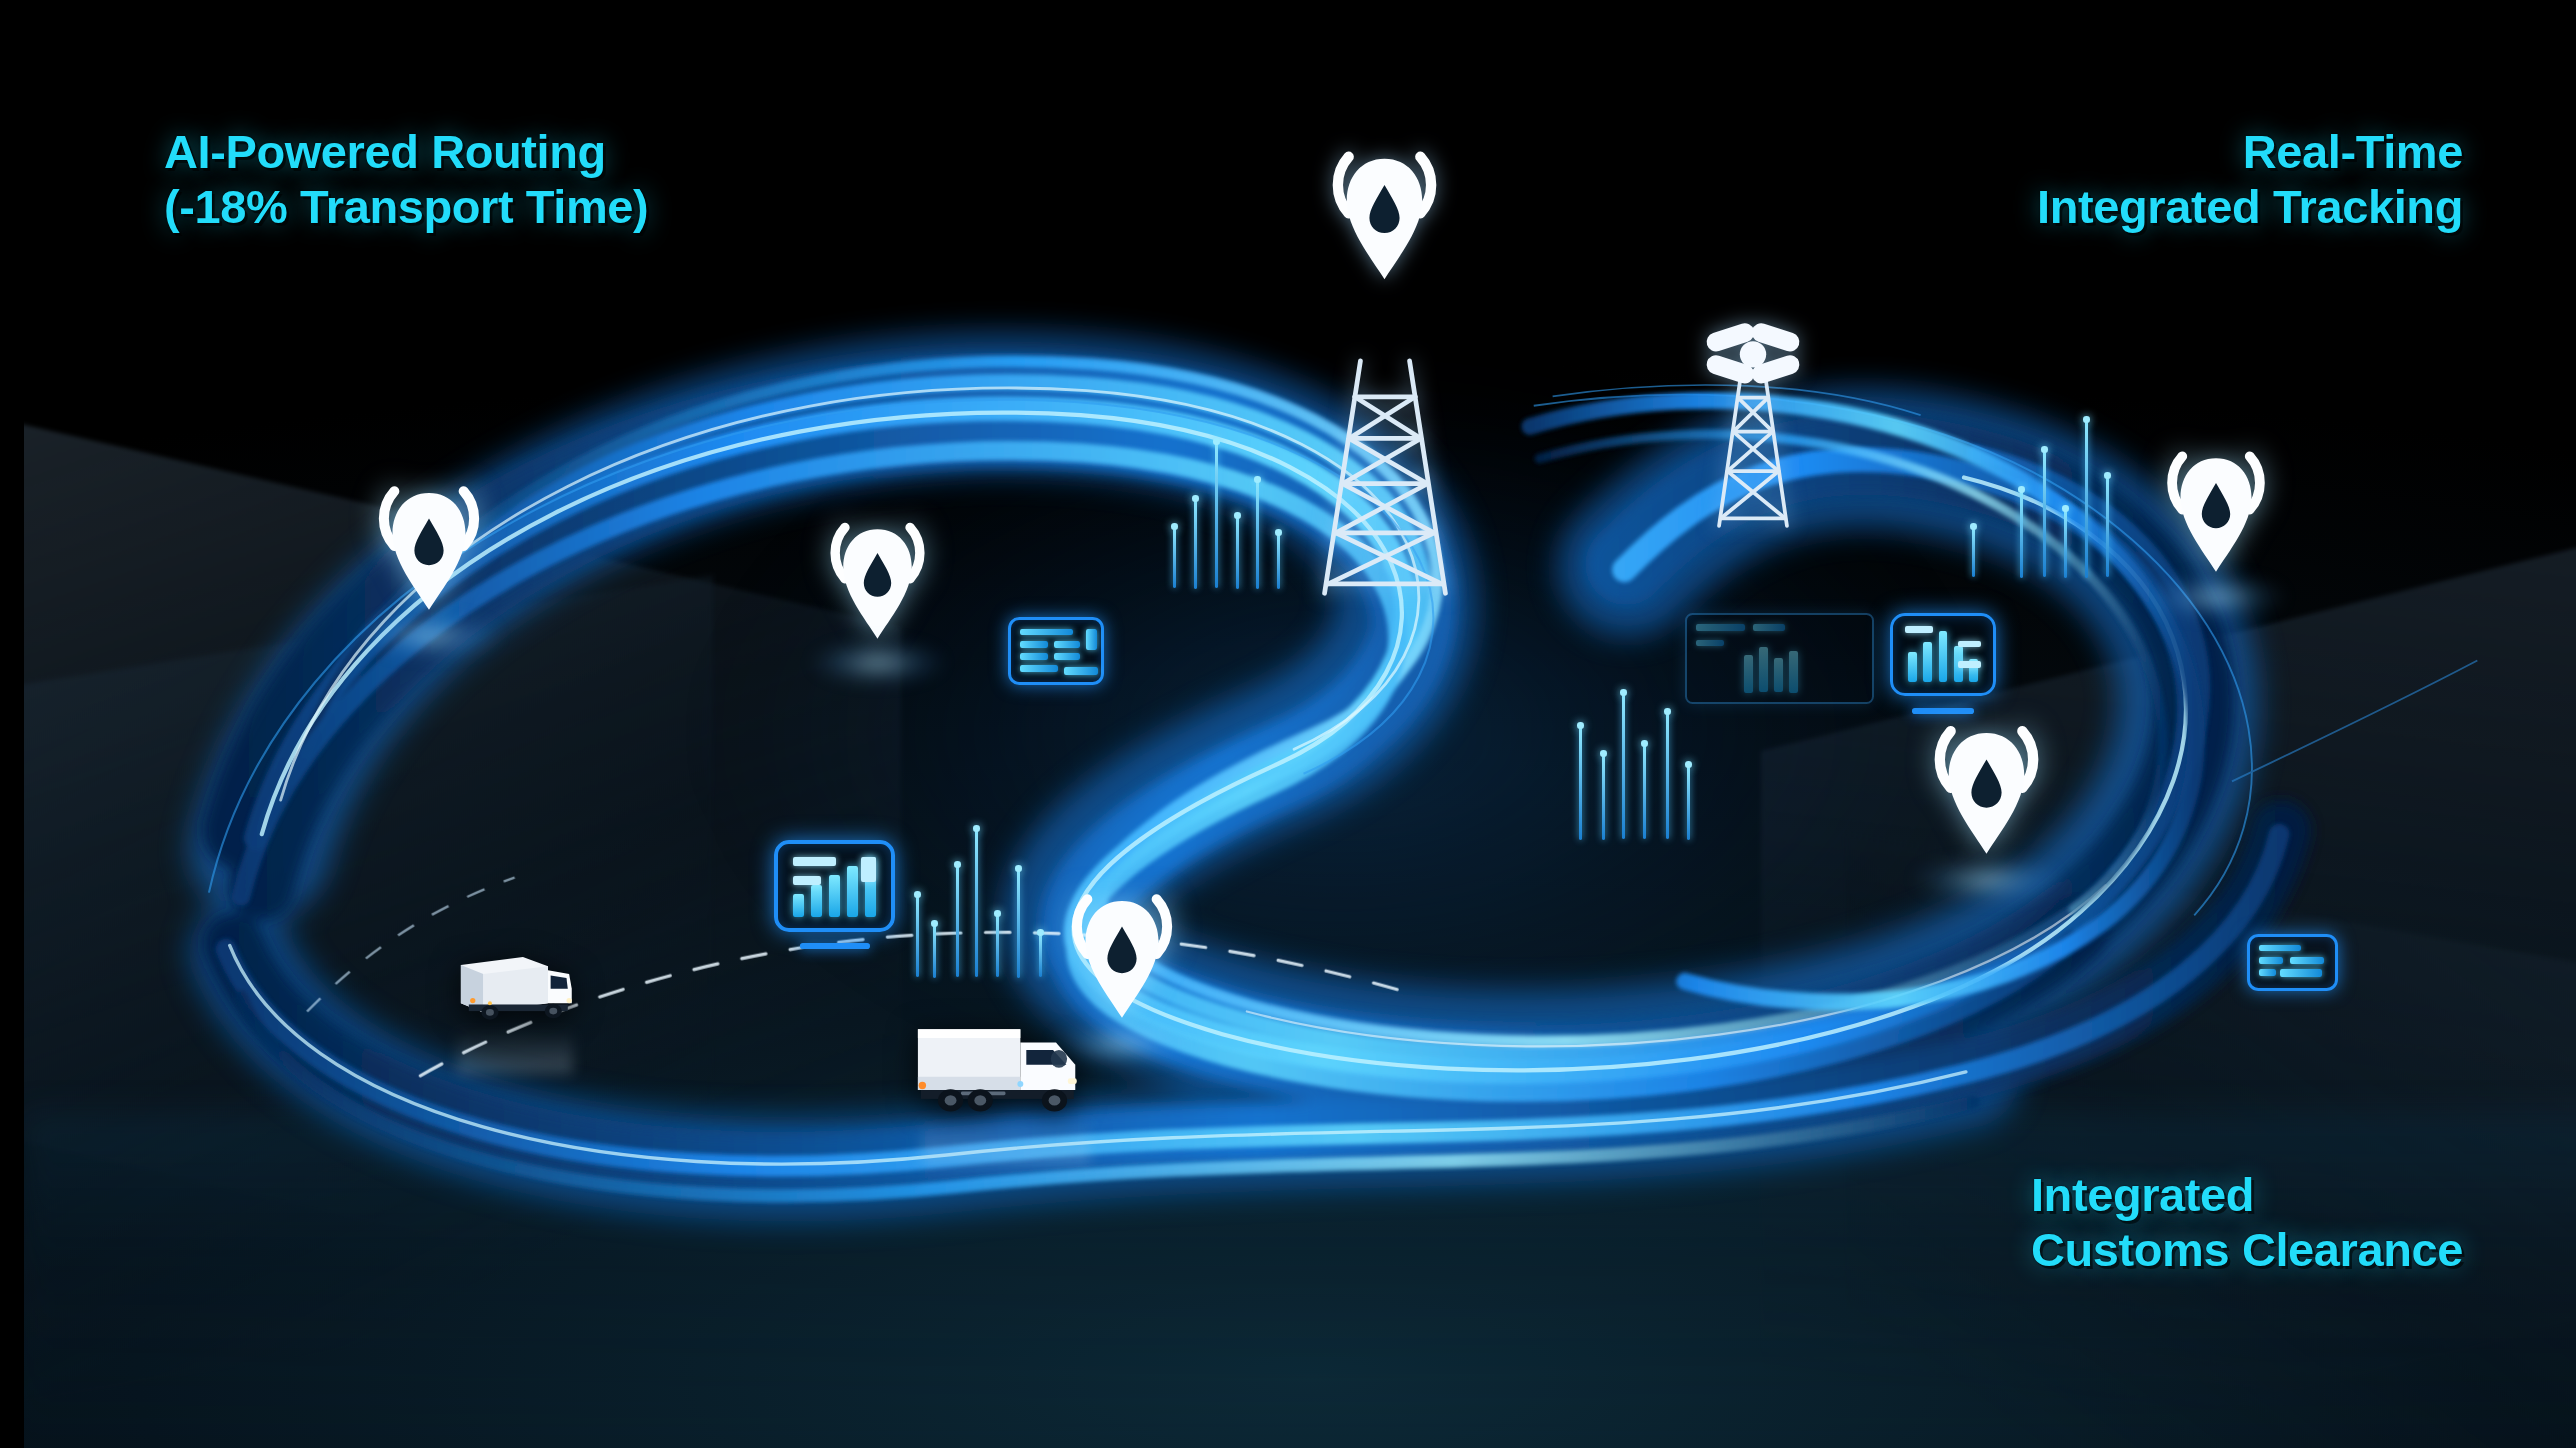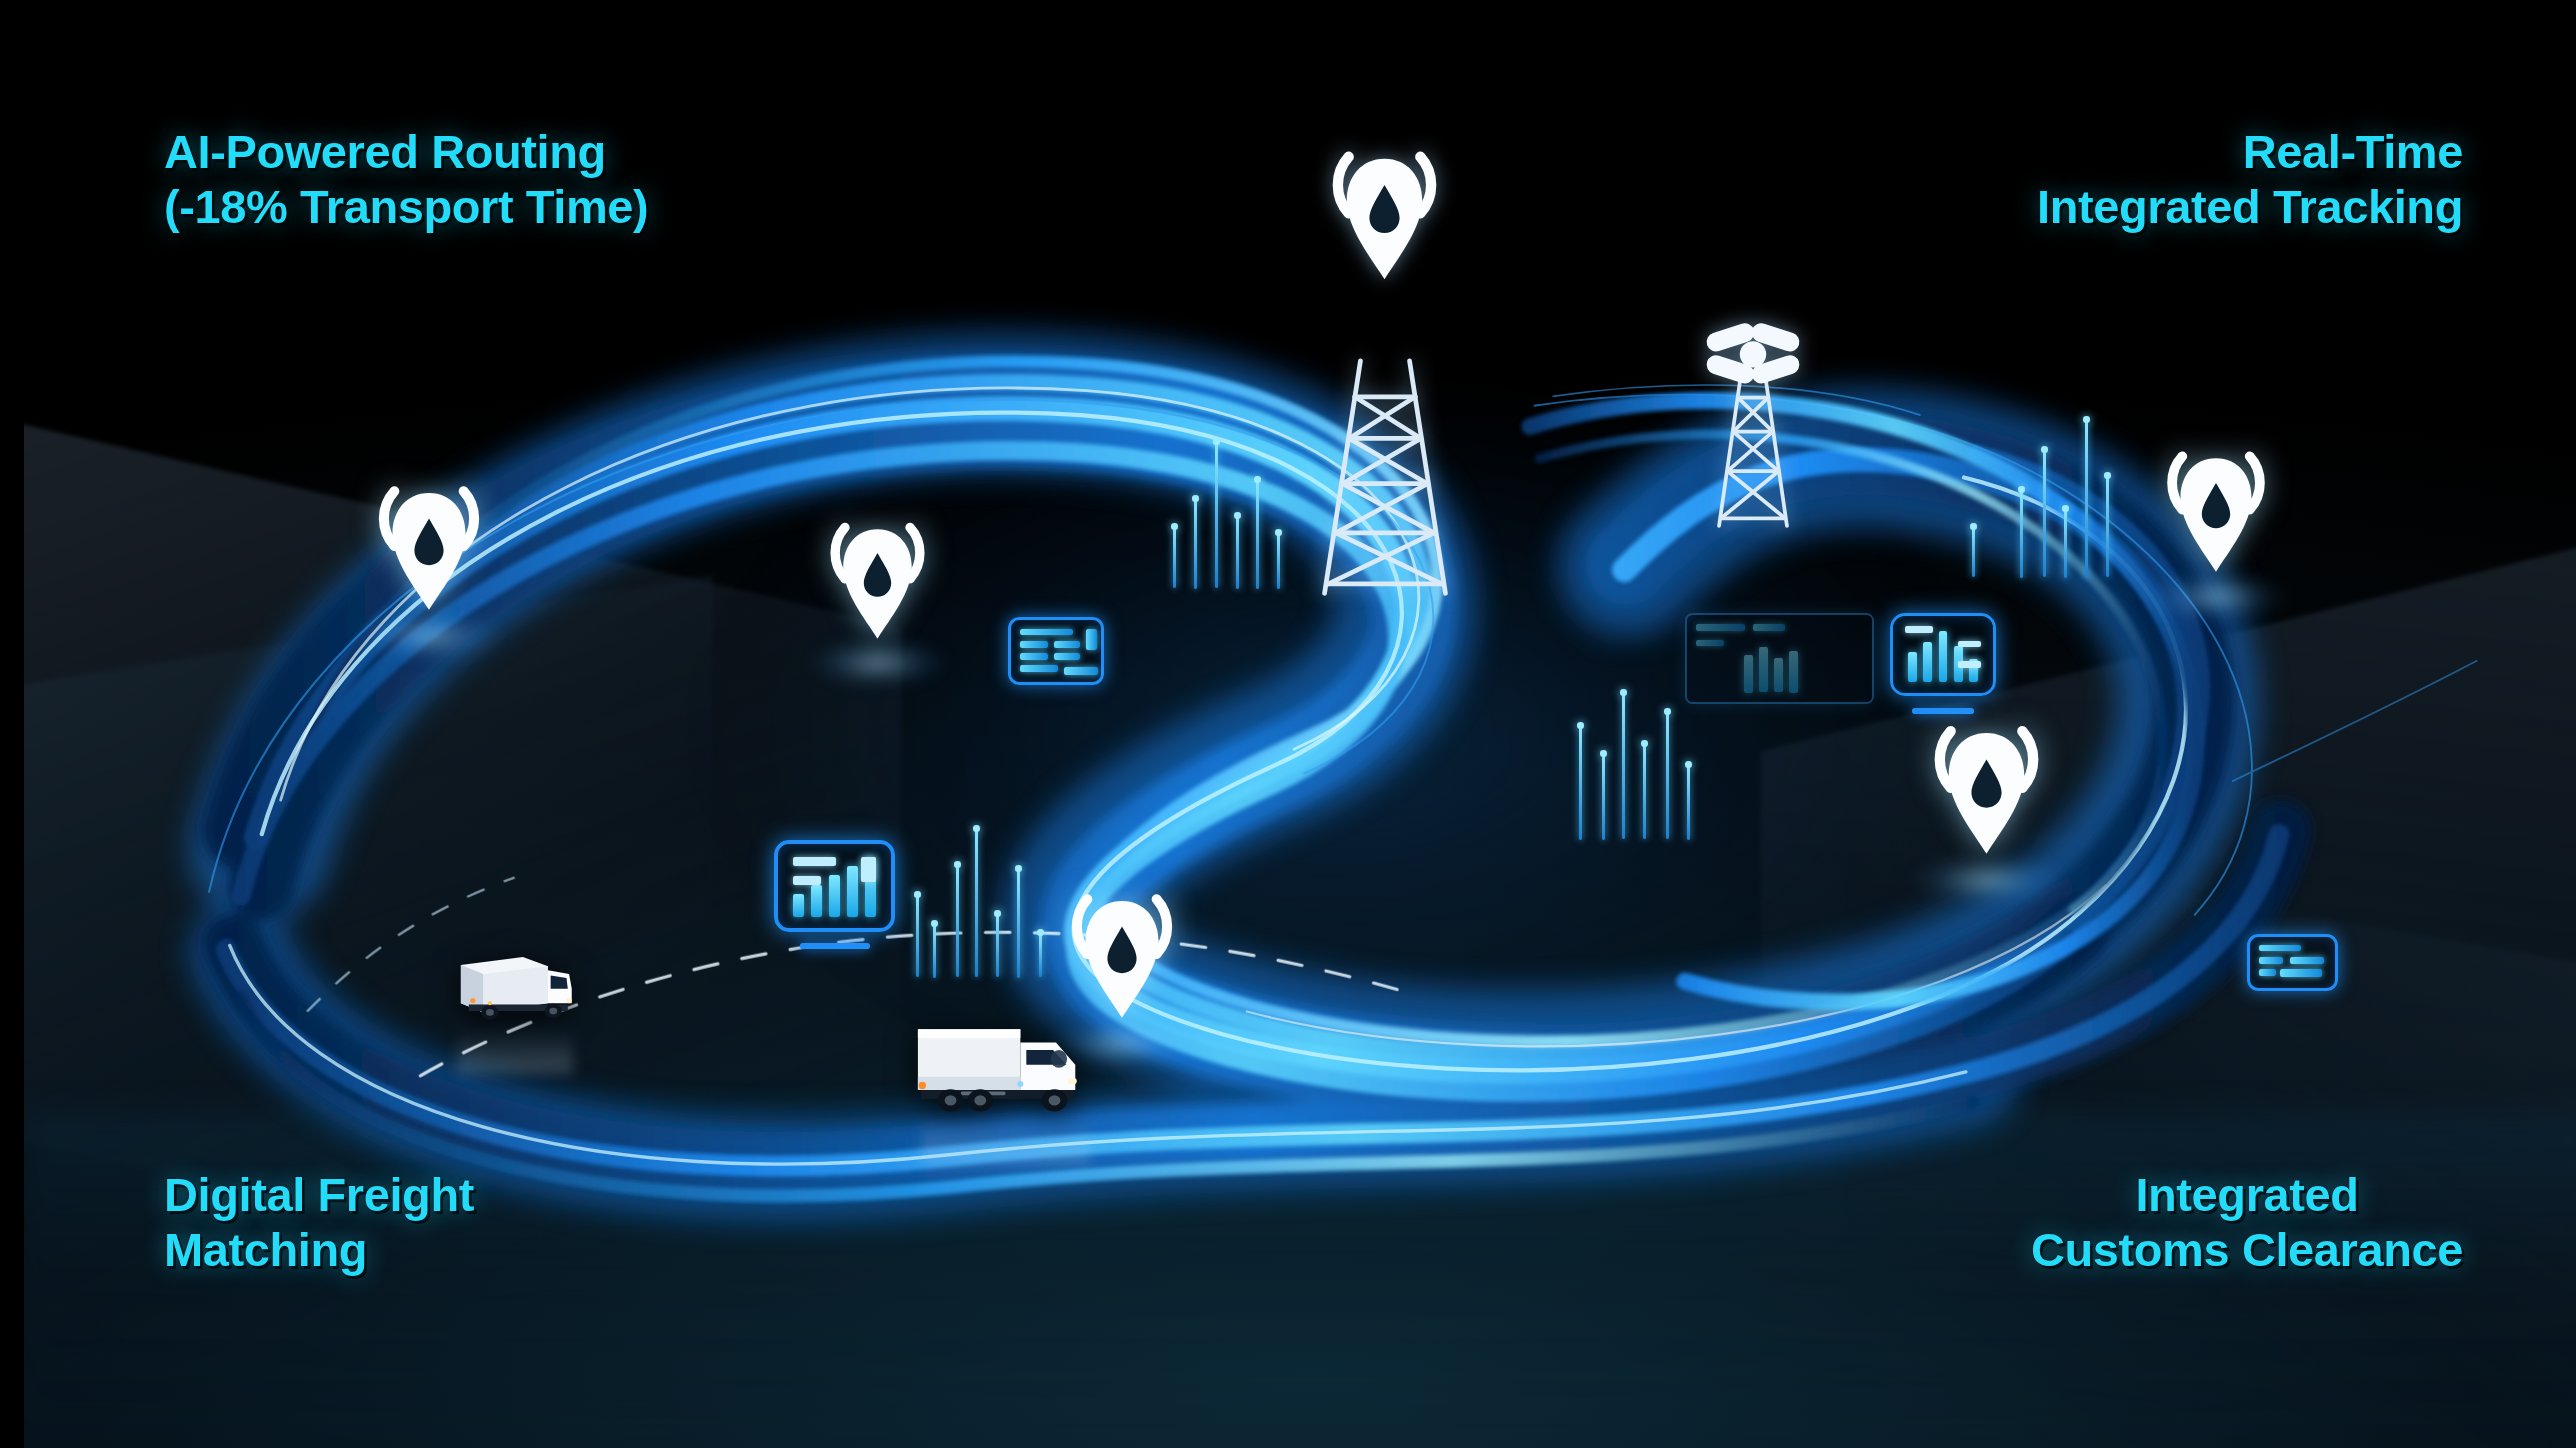--- a/index.html
+++ b/index.html
@@ -132,21 +132,21 @@
     letter-spacing:-0.4px;
     text-shadow:
       0 0 1.9px rgba(0,0,0,.85),
       2.8px 2.8px 0 rgba(0,0,0,.55),
       0 0 24.5px rgba(34,220,250,.45);
     white-space:pre-line;
   }
   .label-tl{ left:140px; top:125px; }
   .label-tr{ right:137px; top:125px; text-align:right; }
   .label-bl{ left:140px; top:1168px; }
-  .label-br{ right:137px; top:1168px; text-align:center; }
+  .label-br{ right:137px; top:1168px; text-align:left; }
 </style>
 </head>
 <body>
 
 <div id="stage">
 
   <div class="bg-base"></div>
   <div class="plane plane-left"></div>
   <div class="plane plane-left2"></div>
   <div class="plane plane-right"></div>
@@ -513,20 +513,18 @@
     </svg>
     <div class="truck-reflect" style="top:108px;"></div>
   </div>
 
   <div class="label label-tl">AI-Powered Routing
 (-18% Transport Time)</div>
 
   <div class="label label-tr">Real-Time
 Integrated Tracking</div>
 
-  <div class="label label-bl">Digital Freight
-Matching</div>
 
   <div class="label label-br">Integrated
 Customs Clearance</div>
 
 </div>
 
 
 </body></html>

